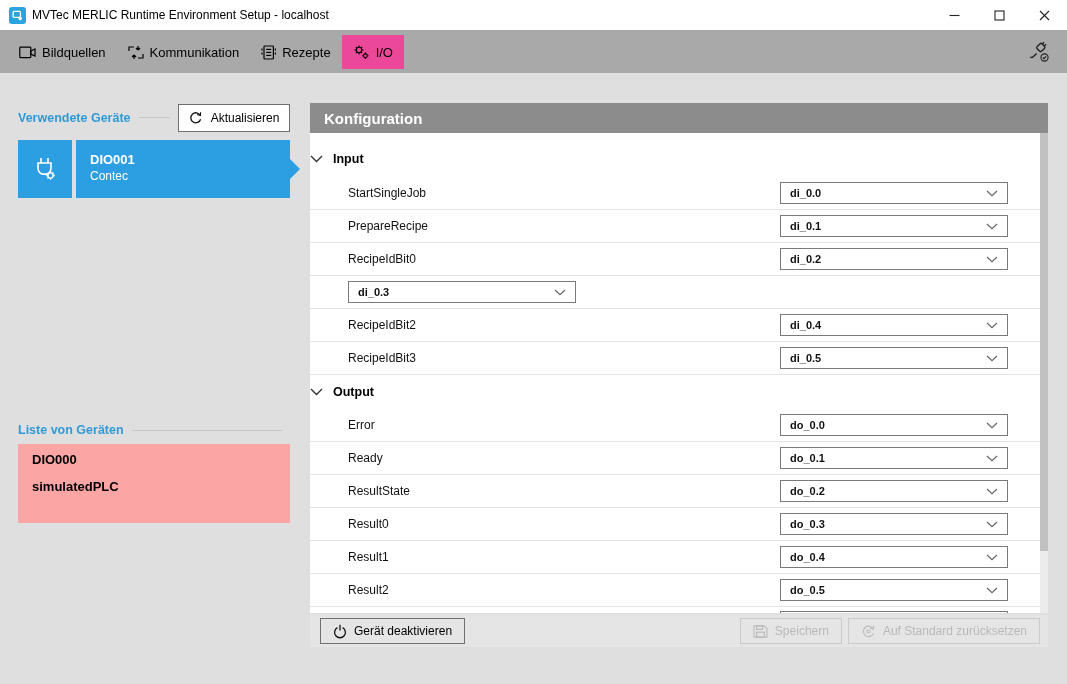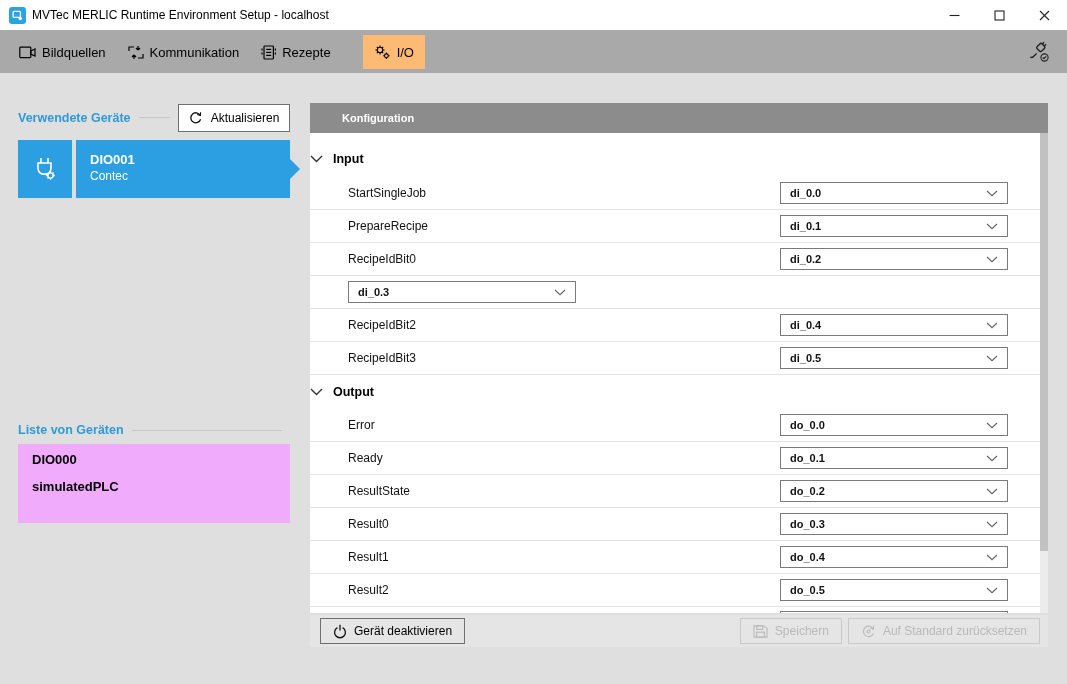--- a/index.html
+++ b/index.html
@@ -15,47 +15,47 @@
     border-radius:3px; display:flex; align-items:center; justify-content:center; }
   .title-text { font-size:12px; color:#000; }
   .win-controls { margin-left:auto; display:flex; height:30px; }
   .win-btn { width:45px; height:30px; display:flex; align-items:center; justify-content:center; cursor:default; }
 
   
   .toolbar { position:absolute; left:0; top:30px; width:1067px; height:43px;
     background:#a9a9a9; display:flex; align-items:center; }
   .tab { height:34px; margin-top:1px; display:flex; align-items:center; gap:6px;
     padding:0 11px; font-size:13px; color:#000; }
-  .tab.active { background:#fdba74;margin-left:21px; }
+  .tab.active { background:#ec4899; }
   .tab:first-child { margin-left:8px; }
   .conn-icon { margin-left:auto; margin-right:16px; }
 
   
   .heading-row { position:absolute; display:flex; align-items:center; }
   .blue-heading { color:#2e9bd6; font-weight:bold; font-size:12.5px; white-space:nowrap; }
   .rule { flex:1; height:1px; background:#c6c6c6; margin:0 8px; }
   .refresh-btn { width:112px; height:28px; background:#fff; border:1px solid #707070;
     display:flex; align-items:center; justify-content:center; gap:8px; font-size:12px; color:#000; }
 
   .device-card-active { position:absolute; left:18px; top:140px; width:272px; height:58px; display:flex; }
   .dev-icon-tile { width:54px; height:58px; background:#2b9fe2; display:flex; align-items:center; justify-content:center; }
   .dev-main { flex:1; margin-left:4px; background:#2b9fe2; color:#fff; padding:12px 0 0 14px; position:relative; }
   .dev-main .dname { font-weight:bold; font-size:13px; }
   .dev-main .dvendor { font-size:12px; margin-top:2px; }
   .card-arrow { position:absolute; right:-10px; top:50%; margin-top:-10px; width:0; height:0;
     border-left:10px solid #2b9fe2; border-top:10px solid transparent; border-bottom:10px solid transparent; }
 
-  .list-card { position:absolute; left:18px; width:272px; height:52px; background:#f0abfc; padding:8px 0 0 14px; }
+  .list-card { position:absolute; left:18px; width:272px; height:52px; background:#fca5a5; padding:8px 0 0 14px; }
   .list-card .dname { font-weight:bold; font-size:13px; color:#000; }
   .list-card .dvendor { font-size:12px; color:#1a1a1a; margin-top:2px; }
 
   
   .config { position:absolute; left:310px; top:103px; width:738px; }
-  .config-header { height:30px; background:#8c8c8c; color:#fff; font-weight:bold; font-size:11px;
-    display:flex; align-items:center; padding-left:32px; }
+  .config-header { height:30px; background:#8c8c8c; color:#fff; font-weight:bold; font-size:15px;
+    display:flex; align-items:center; padding-left:14px; }
   .config-body { position:relative; width:730px; height:480px; background:#fff; overflow:hidden; padding-top:8px; }
   .section-head { height:36px; display:flex; align-items:center; gap:10px; padding-left:0; }
   .section-head .slabel { font-weight:bold; font-size:12.5px; color:#000; }
   .crow { height:33px; display:flex; align-items:center; padding:0 32px 0 38px; border-bottom:1px solid #e4e4e4; }
   .crow .rlabel { flex:1; font-size:12px; color:#111; }
   .select { width:228px; height:22px; border:1px solid #7a7a7a; background:#fff;
     display:flex; align-items:center; padding:0 9px; }
   .select .sval { flex:1; font-size:11px; font-weight:bold; color:#111; }
   .row-stub { height:7px; overflow:hidden; display:flex; justify-content:flex-end; padding:0 32px 0 38px; }
   .row-stub .select { margin-top:4px; }

